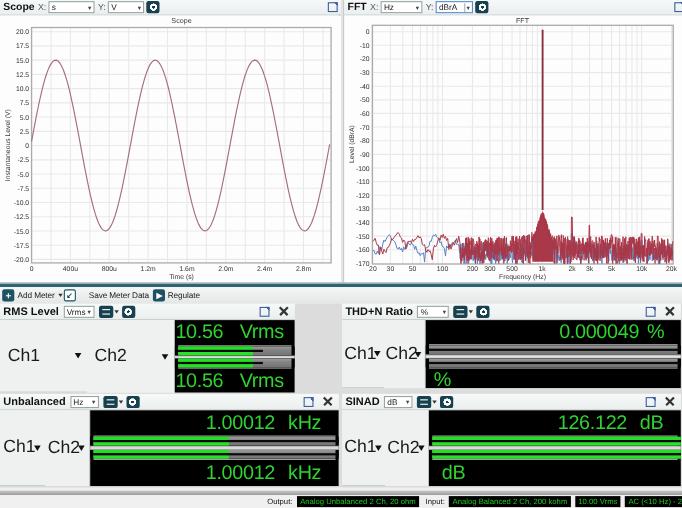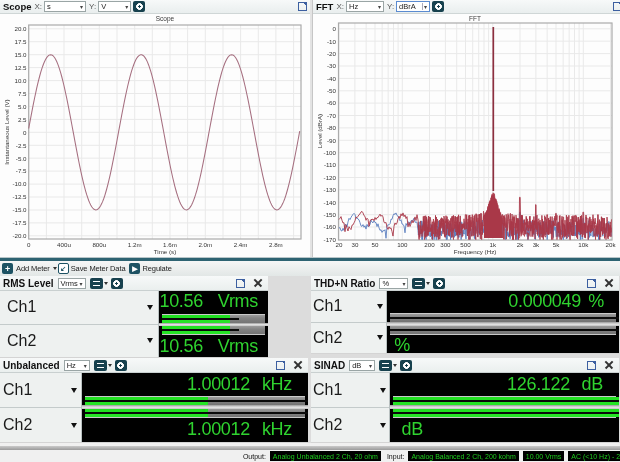--- a/index.html
+++ b/index.html
@@ -28,21 +28,21 @@
 .mpanel{position:absolute;background:#eef1f0;overflow:hidden;border-bottom:1px solid #d4d4d4}
 .mhead{height:15px;background:linear-gradient(#f7f9f9,#eaefee);border-bottom:1px solid #c9d0d0;display:flex;align-items:center;font-size:8px;color:#333}
 .mhead b{font-size:10px;color:#111;margin-left:3px;white-space:nowrap}
 .mico{width:13px;height:11px;background:#17414e;border-radius:2px;margin-left:4px;display:flex;align-items:center;justify-content:center}
 .mico .bars{width:7px;height:5px;border-top:1.5px solid #fff;border-bottom:1.5px solid #fff}
 .xico{position:relative;width:9px;height:9px;margin-left:8px}
 .xico:before,.xico:after{content:"";position:absolute;left:-0.5px;top:3.7px;width:10px;height:1.6px;background:#333}
 .xico:before{transform:rotate(45deg)}
 .xico:after{transform:rotate(-45deg)}
 .mbody{display:flex;position:absolute;left:0;right:0;top:15px;bottom:0}
-.lcol{display:flex;flex-direction:column;border-right:1px solid #b9c1c1}
+.lcol{display:flex;flex-direction:row;border-right:1px solid #b9c1c1}
 .lcell{flex:1;display:flex;align-items:center;background:#eef1f0;position:relative}
 .lcell.t{border-bottom:1px solid #c4cbcb}
 .lcell span{font-size:16px;color:#1a1a1a;margin-left:7px}
 .dn{position:absolute;right:6px;top:50%;margin-top:-2.5px;width:0;height:0;border-left:3.5px solid transparent;border-right:3.5px solid transparent;border-top:5px solid #111}
 .dcol{flex:1;background:#000;display:flex;flex-direction:column}
 .vrow{height:22px;display:flex;align-items:center;color:#2fd32f;font-size:18px;letter-spacing:-0.3px}
 .vrow .val{flex:1;text-align:right}
 .vrow .unit{text-align:right}
 .barzone{height:23px;padding-top:1px}
 .hl{height:1px;background:#c9c9c9;margin:0 3px}
@@ -244,21 +244,21 @@
         <div class="ext"></div>
       </div>
   </div>
 
   <div id="tealbar"></div>
   <div id="toolbar">
     <div class="tbico" style="margin-left:2px">+</div>
     <span style="margin-left:3px">Add Meter</span>
     <i class="tri" style="margin-left:3px"></i>
     <div class="tbico" style="margin-left:1px;background:#fff;border:1px solid #1d5263;color:#1d5263;font-size:7px">↙</div>
-    <span style="margin-left:2px">Save Meter Data</span>
+    <span style="margin-left:12px">Save Meter Data</span>
     <div class="tbico" style="margin-left:4px;font-size:7px">▶</div>
     <span style="margin-left:2px">Regulate</span>
   </div>
 
   <div class="abs" style="left:0;top:276px;width:620px;height:167px;background:#dcdcdc"></div>
 <div class="mpanel" style="left:0px;top:276px;width:268px;height:82px">
 <div class="mhead">
         <b>RMS Level</b>
         <div class="sel" style="width:28px;margin-left:4px;height:11px">Vrms<span class="ar">▾</span></div>
 <div class="mico">

